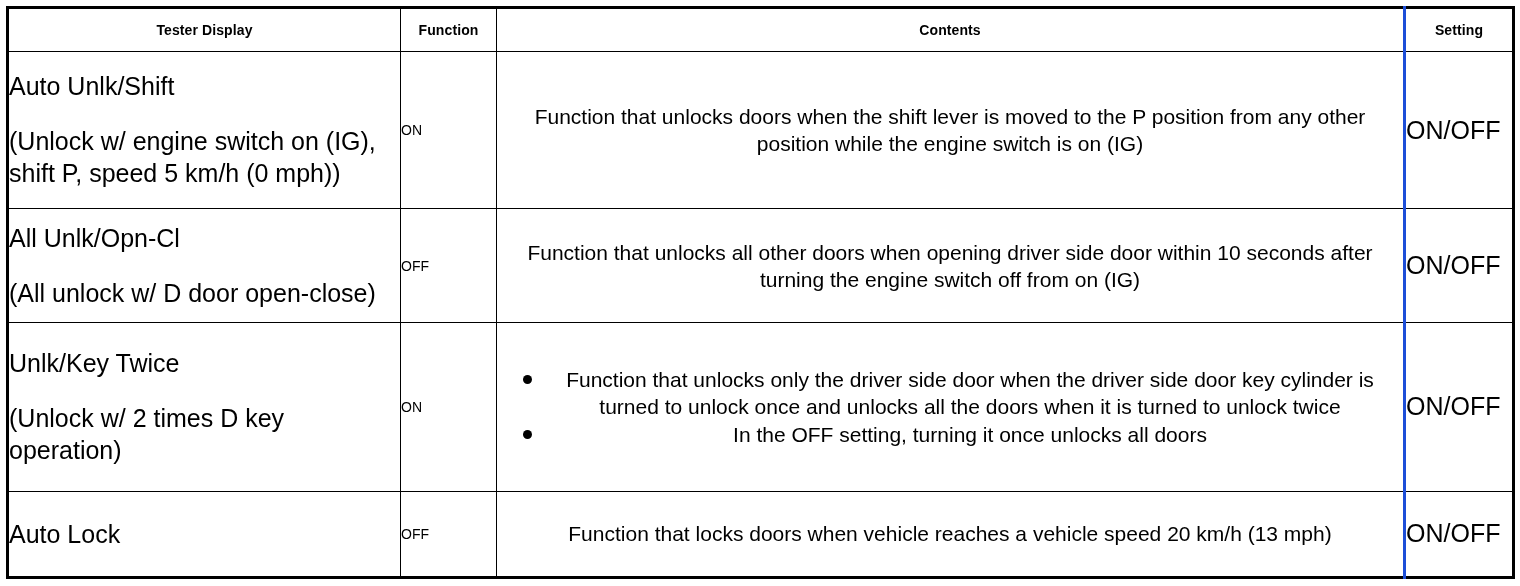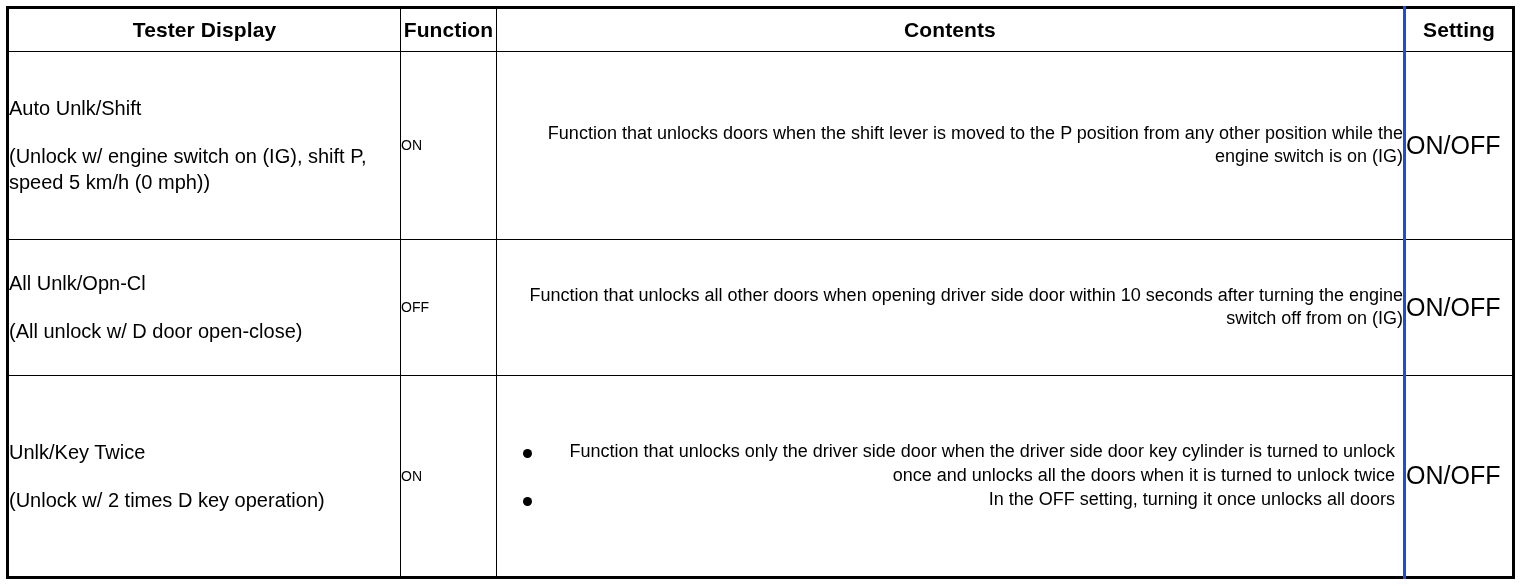--- a/index.html
+++ b/index.html
@@ -45,40 +45,40 @@
     padding: 0;
     vertical-align: middle;
     background: #ffffff;
   }
 
   
   thead th {
     border-bottom: 3px solid #000000;
     font-weight: bold;
     text-align: center;
-    font-size: 21px;
+    font-size: 14px;
     height: 42px;
     letter-spacing: 0.1px;
   }
 
   
   col.c-tester   { width: 393px; }
   col.c-default  { width: 96px; }
   col.c-contents { width: 908px; }
   col.c-setting  { width: 109px; }
 
   
   thead th.setting-col,
   tbody td.setting-col {
     border-left: 3px solid #1d4ed8;
   }
 
   td.tester {
     padding: 9px 7px 9px 8px;
-    font-size: 20px;
+    font-size: 25px;
     line-height: 1.30;
     vertical-align: top;
     text-align: left;
   }
 
   td.tester .name {
     display: block;
     white-space: nowrap;
   }
   td.tester .alias {
@@ -92,23 +92,23 @@
   }
 
   td.default {
     font-size: 14px;
     text-align: left;
     padding-left: 8px;
     vertical-align: middle;
   }
 
   td.contents {
-    font-size: 18px;
+    font-size: 21px;
     line-height: 1.30;
-    text-align: right;
+    text-align: center;
     padding: 6px 10px 6px 8px;
     vertical-align: middle;
   }
 
   td.contents p.para {
     margin: 0;
   }
 
   td.contents ul.bullets {
     margin: 8px;
@@ -207,17 +207,28 @@
               <li>
                 <span class="bullet-dot"></span>
                 <span>In the OFF setting, turning it once unlocks all doors</span>
               </li>
             </ul>
           </td>
           <td class="setting-col">ON/OFF</td>
         </tr>
 
 
+        <tr class="r4">
+          <td class="tester single">
+            <span class="name">Auto Lock</span>
+
+          </td>
+          <td class="default">OFF</td>
+          <td class="contents">
+            <p class="para">Function that locks doors when vehicle reaches a vehicle speed 20 km/h (13 mph)</p>
+          </td>
+          <td class="setting-col">ON/OFF</td>
+        </tr>
 
       </tbody>
     </table>
   </div>
 </div>
 
 </body></html>

